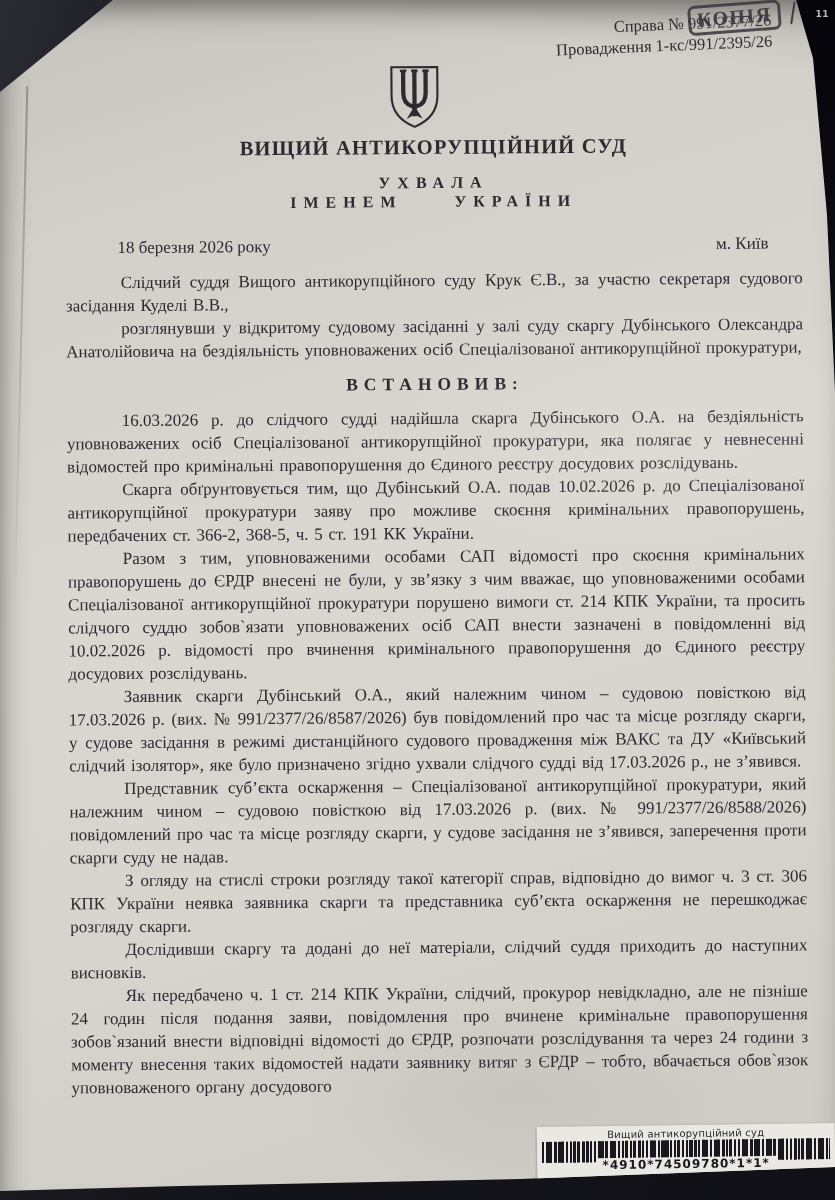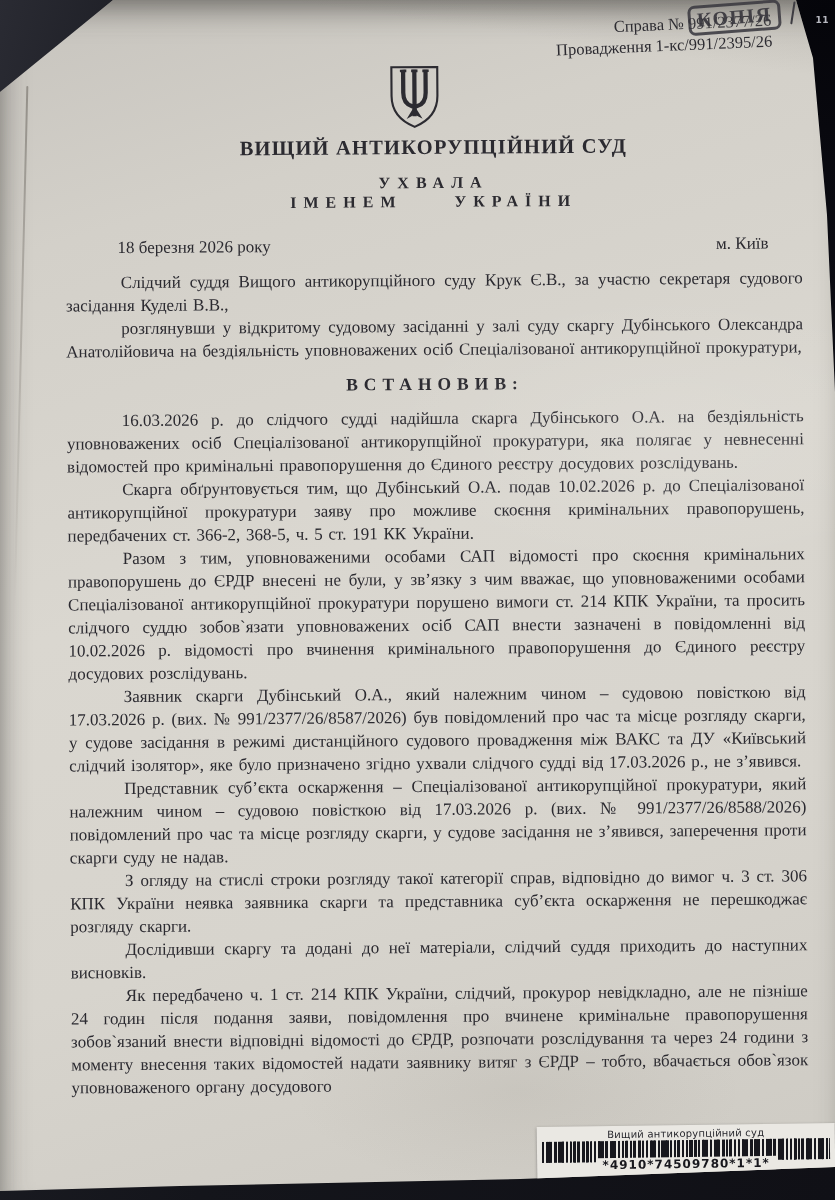--- a/index.html
+++ b/index.html
@@ -4,21 +4,21 @@
 <style>
   html,body{margin:0;padding:0;background:#0d0d12;overflow:hidden;}
   .photo{
     position:relative;width:835px;height:1200px;overflow:hidden;
     font-family:"Liberation Serif","DejaVu Serif",serif;
     background:
       radial-gradient(circle at 99% 1%, #05050a 0, #0b0b12 16%, rgba(11,11,18,0) 42%),
       linear-gradient(105deg, #2a2b33 0, #1c1d24 14%, #14151b 45%, #101016 100%);
   }
   .corner-num{
-    position:absolute;top:15px;right:6px;color:#b8b9c1;
+    position:absolute;top:9px;right:6px;color:#b8b9c1;
     font:bold 9px "DejaVu Sans",sans-serif;letter-spacing:.5px;z-index:5;
   }
   
   .paper{
     position:absolute;inset:0;
     clip-path:polygon(113px 0,796px 0,813px 58px,827px 215px,835px 392px,835px 1167px,520px 1179px,180px 1186px,0 1191px,0 92px);
     background:linear-gradient(163deg,#c7c4be 0%,#d3d0c9 18%,#dad7d0 45%,#d7d4cd 70%,#cdcac3 100%);
     box-shadow:inset 0 22px 30px -14px rgba(55,53,50,.6), inset 18px 0 30px -18px rgba(55,53,50,.45);
   }
   .paper::after{ 

